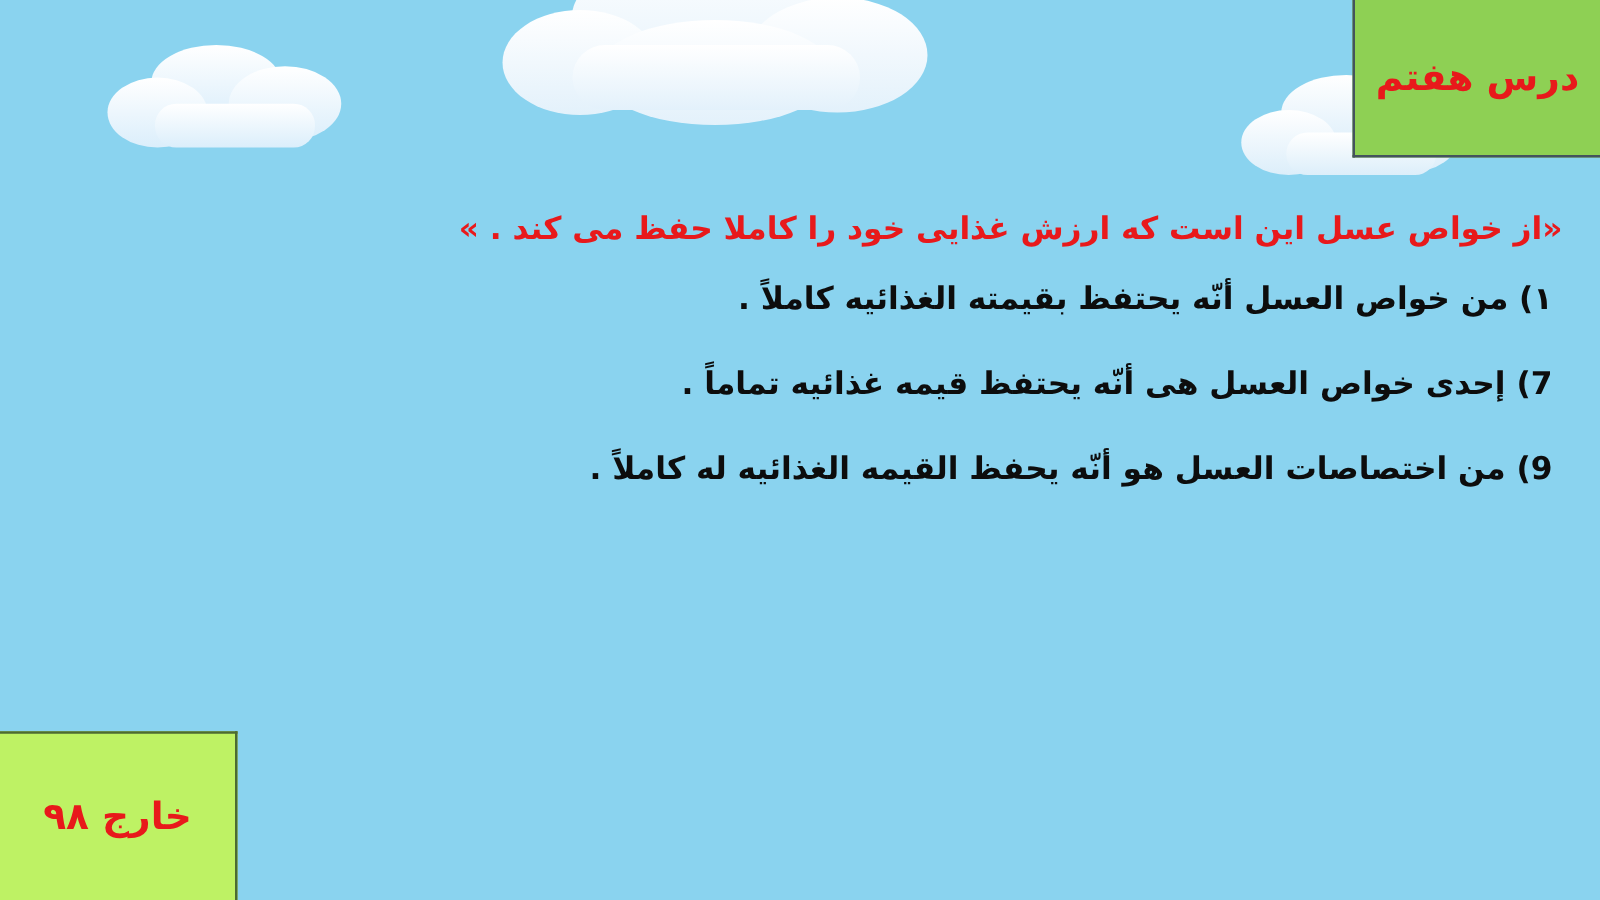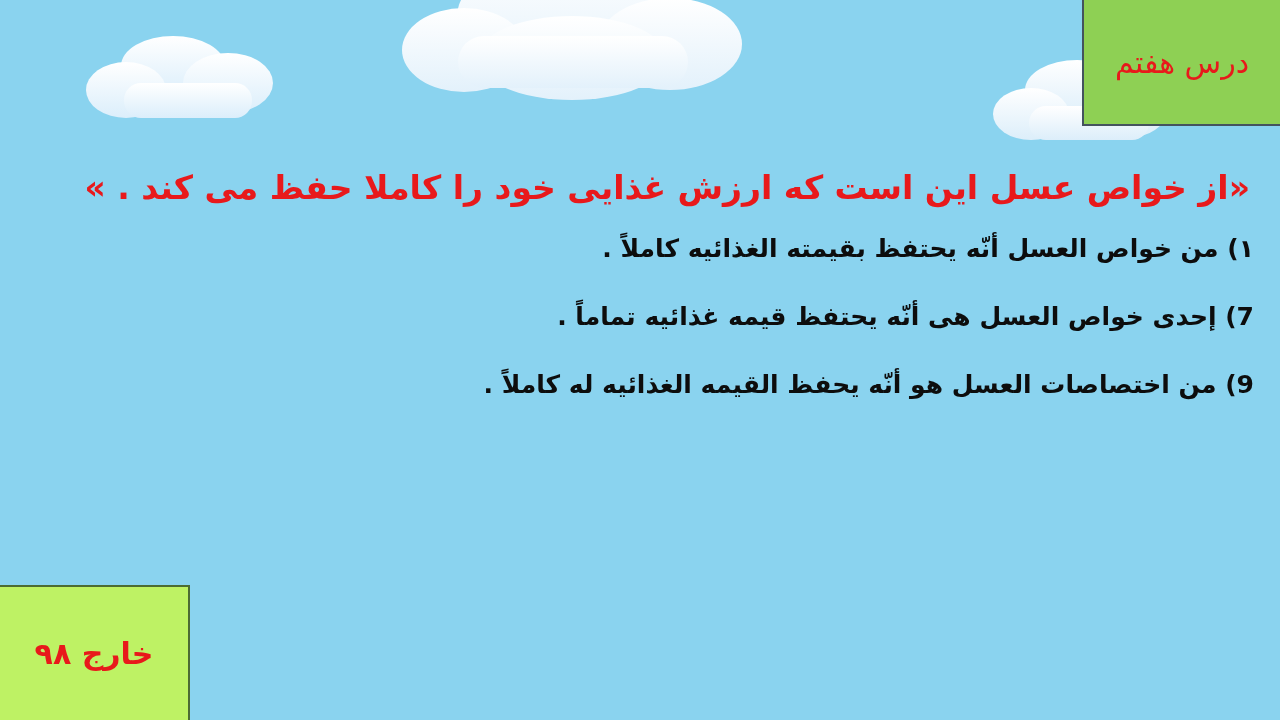--- a/index.html
+++ b/index.html
@@ -45,21 +45,21 @@
     border-top: none;
     border-right: none;
     box-sizing: border-box;
     display: flex;
     align-items: center;
     justify-content: center;
   }
   .green-box .label {
     color: #e8191b;
     font-size: 30px;
-    font-weight: normal;
+    font-weight: bold;
     letter-spacing: 0px;
     white-space: nowrap;
   }
 
   
   .yellow-box {
     position: absolute;
     left: 0;
     bottom: 0;
     width: 190px;
@@ -85,31 +85,31 @@
     position: absolute;
     top: 168px;
     right: 26px;
     left: 26px;
     text-align: right;
     direction: rtl;
   }
 
   .prompt {
     color: #e8191b;
-    font-size: 33px;
+    font-size: 25px;
     font-weight: bold;
     line-height: 1.2;
     white-space: nowrap;
     margin: 0 0 26px 0;
     padding-right: 4px;
   }
 
   .options {
     list-style: none;
-    margin: 0;
+    margin: 12px;
     padding: 0;
   }
   .option {
     color: #0d0d0d;
     font-size: 25px;
     font-weight: bold;
     line-height: 1.2;
     white-space: nowrap;
     margin: 0 0 38px 0;
     padding-left: 10px;

